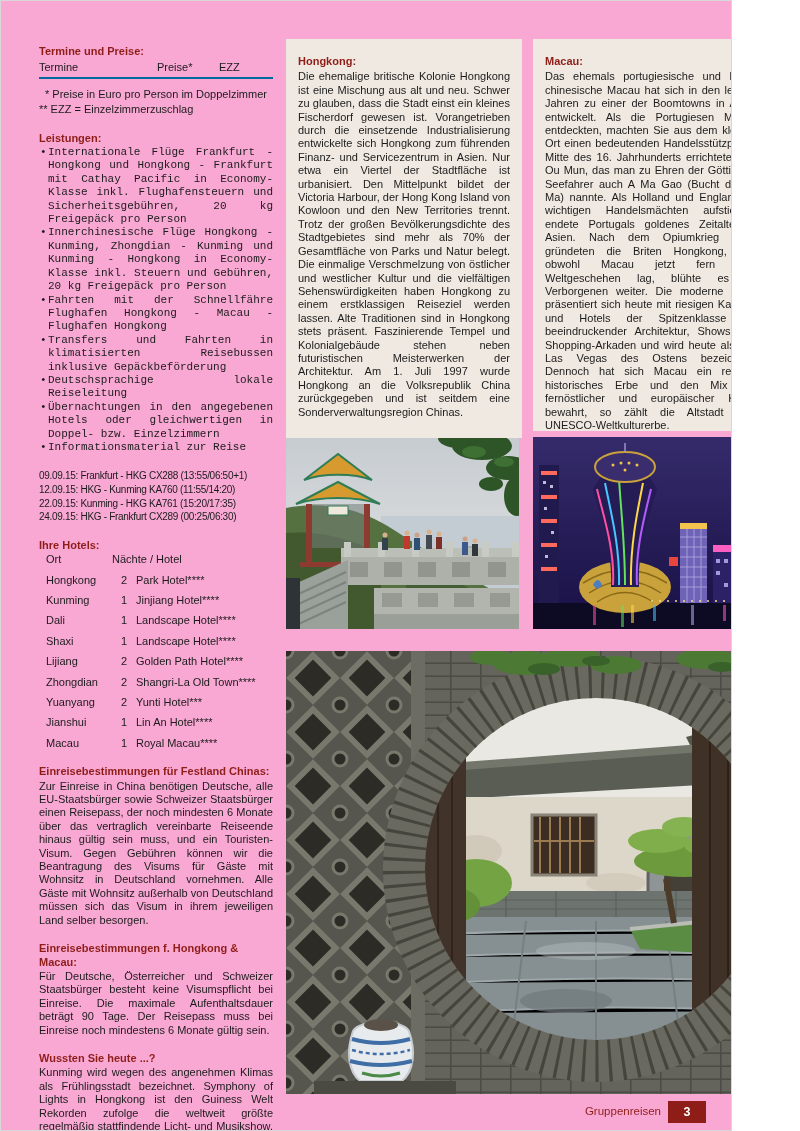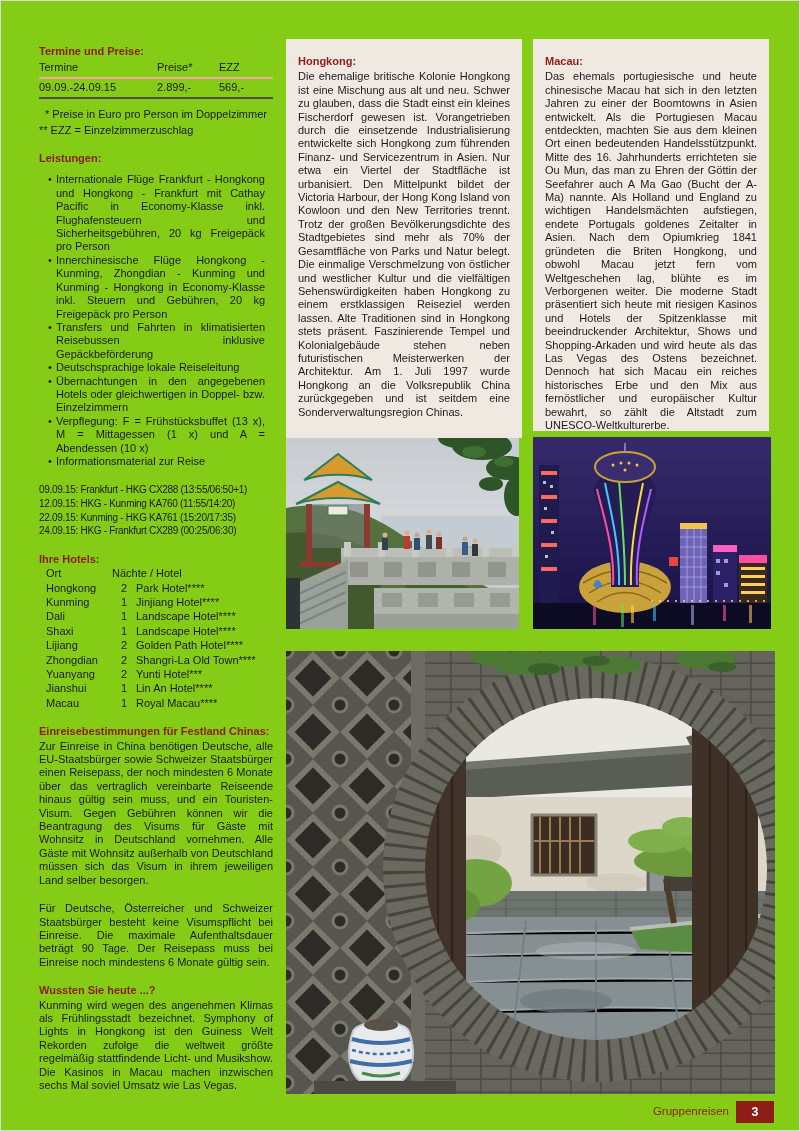--- a/index.html
+++ b/index.html
@@ -1,33 +1,33 @@
 <!DOCTYPE html>
 <html><head>
 <meta charset="utf-8">
 <style>
   html,body{margin:0;padding:0;background:#ffffff;}
-  .page{position:relative;width:800px;height:1131px;background:#84cc16;
+  .page{position:relative;width:732px;height:1131px;background:#f9a8d4;
         font-family:"Liberation Sans",sans-serif;color:#1b1b1b;
         overflow:hidden;border:1px solid #d8d8d8;box-sizing:border-box;}
   h3{font-size:11px;font-weight:bold;color:#8e1d18;margin:0 0 1px 0;line-height:13.4px;}
 
   
   .left-col{position:absolute;left:38px;top:44px;width:234px;font-size:11px;line-height:13.4px;}
   .left-col section{margin:0 0 15px 0;}
   .t-grid{display:grid;grid-template-columns:118px 62px 54px;}
-  .t-head{border-bottom:2px solid #fca5a5;padding:2px 0 2px;}
+  .t-head{border-bottom:2px solid #0369a1;padding:2px 0 2px;}
   .t-row{border-bottom:2px solid #4d4d4d;padding:2px 0 3px;}
   .note{margin:2px 0 0;}
   .note.first{margin-top:9px;text-align:center;}
-  ul.bullets{list-style:none;margin:8px;padding:0;}
+  ul.bullets{list-style:none;margin:0;padding:0;font-family:Liberation Mono, monospace;}
   .bullets li{position:relative;padding-left:9px;text-align:justify;}
   .bullets li::before{content:"\2022";position:absolute;left:1px;top:0;}
   .flight{white-space:nowrap;font-size:10px;letter-spacing:-0.3px;line-height:13.6px;}
-  .h-grid{display:grid;grid-template-columns:66px 24px auto;padding-left:7px;row-gap:1px;}
+  .h-grid{display:grid;grid-template-columns:66px 24px auto;padding-left:7px;row-gap:7px;}
   .h-grid .head2{grid-column:2/4;}
   .h-grid .num{text-align:center;}
   .just{text-align:justify;margin:0;}
 
   
   .panel{position:absolute;width:236px;background:#f0e9e1;padding:16px 12px 10px;
          box-sizing:border-box;font-size:11px;line-height:13.4px;overflow:hidden;}
   .panel-hk{left:285px;top:38px;height:399px;}
   .panel-mo{left:532px;top:38px;height:392px;}
   .panel h3{margin-bottom:2px;}
@@ -51,38 +51,33 @@
 
   <div class="left-col">
 
     <section>
       <h3>Termine und Preise:</h3>
       <div class="t-grid t-head">
         <span>Termine</span>
         <span>Preise*</span>
         <span>EZZ</span>
       </div>
-      <div class="t-grid t-row">
-        <span>09.09.-24.09.15</span>
-        <span>2.899,-</span>
-        <span>569,-</span>
-      </div>
       <p class="note first">* Preise in Euro pro Person im Doppelzimmer</p>
       <p class="note">** EZZ = Einzelzimmerzuschlag</p>
     </section>
 
     <section>
       <h3>Leistungen:</h3>
       <ul class="bullets">
         <li>Internationale Flüge Frankfurt - Hongkong und Hongkong - Frankfurt mit Cathay Pacific in Economy-Klasse inkl. Flughafensteuern und Sicherheitsgebühren, 20 kg Freigepäck pro Person</li>
         <li>Innerchinesische Flüge Hongkong - Kunming, Zhongdian - Kunming und Kunming - Hongkong in Economy-Klasse inkl. Steuern und Gebühren, 20 kg Freigepäck pro Person</li>
+        <li>Fahrten mit der Schnellfähre Flughafen Hongkong - Macau - Flughafen Hongkong</li>
         <li>Transfers und Fahrten in klimatisierten Reisebussen inklusive Gepäckbeförderung</li>
         <li>Deutschsprachige lokale Reiseleitung</li>
         <li>Übernachtungen in den angegebenen Hotels oder gleichwertigen in Doppel- bzw. Einzelzimmern</li>
-        <li>Verpflegung: F = Frühstücksbuffet (13 x), M = Mittagessen (1 x) und A = Abendessen (10 x)</li>
         <li>Informationsmaterial zur Reise</li>
       </ul>
     </section>
 
     <section>
       <div class="flight">09.09.15: Frankfurt - HKG CX288 (13:55/06:50+1)</div>
       <div class="flight">12.09.15: HKG - Kunming KA760 (11:55/14:20)</div>
       <div class="flight">22.09.15: Kunming - HKG KA761 (15:20/17:35)</div>
       <div class="flight">24.09.15: HKG - Frankfurt CX289 (00:25/06:30)</div>
     </section>
@@ -130,20 +125,21 @@
         <span>Royal Macau****</span>
       </div>
     </section>
 
     <section>
       <h3>Einreisebestimmungen für Festland Chinas:</h3>
       <p class="just">Zur Einreise in China benötigen Deutsche, alle EU-Staatsbürger sowie Schweizer Staatsbürger einen Reisepass, der noch mindesten 6 Monate über das vertraglich vereinbarte Reiseende hinaus gültig sein muss, und ein Touristen-Visum. Gegen Gebühren können wir die Beantragung des Visums für Gäste mit Wohnsitz in Deutschland vornehmen. Alle Gäste mit Wohnsitz außerhalb von Deutschland müssen sich das Visum in ihrem jeweiligen Land selber besorgen.</p>
     </section>
 
     <section>
+      <h3>Einreisebestimmungen f. Hongkong &amp; Macau:</h3>
       <p class="just">Für Deutsche, Österreicher und Schweizer Staatsbürger besteht keine Visumspflicht bei Einreise. Die maximale Aufenthaltsdauer beträgt 90 Tage. Der Reisepass muss bei Einreise noch mindestens 6 Monate gültig sein.</p>
     </section>
 
     <section>
       <h3>Wussten Sie heute ...?</h3>
       <p class="just">Kunming wird wegen des angenehmen Klimas als Frühlingsstadt bezeichnet. Symphony of Lights in Hongkong ist den Guiness Welt Rekorden zufolge die weltweit größte regelmäßig stattfindende Licht- und Musikshow. Die Kasinos in Macau machen inzwischen sechs Mal soviel Umsatz wie Las Vegas.</p>
     </section>
   </div>
 
   <div class="panel panel-hk">

